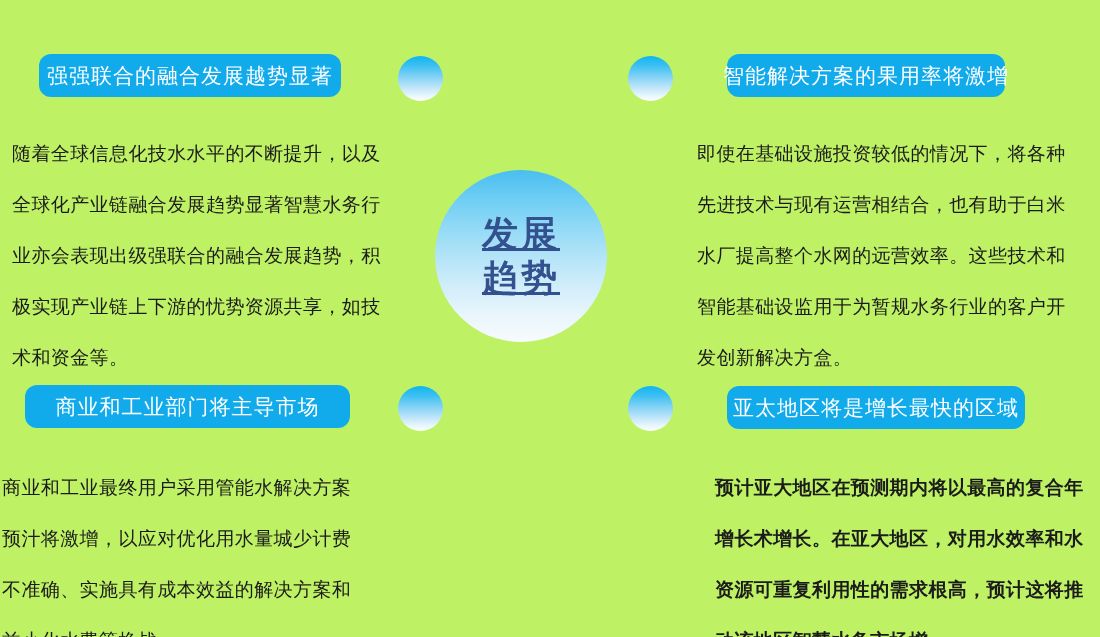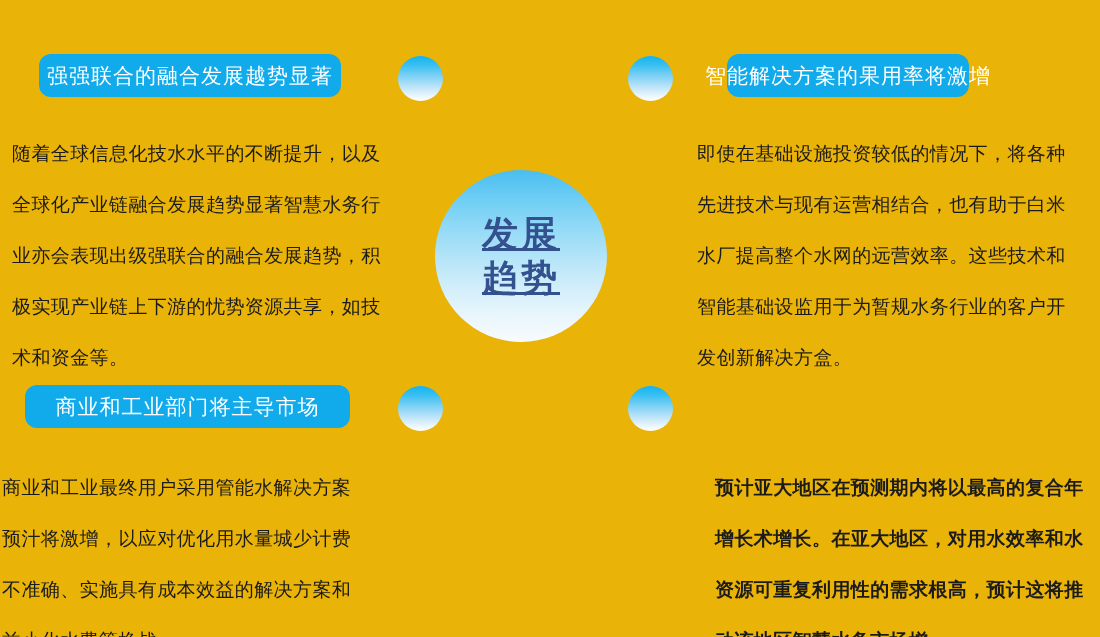--- a/index.html
+++ b/index.html
@@ -10,41 +10,41 @@
     width: 1100px;
     height: 637px;
     background: #ffffff;
     font-family: "Liberation Sans", "DejaVu Sans", sans-serif;
     overflow: hidden;
   }
   #stage {
     position: relative;
     width: 1100px;
     height: 637px;
-    background: #eab308;
+    background: #bef264;
   }
 
   
   .pill {
     position: absolute;
     height: 43px;
     border-radius: 12px;
     background: #11ABEC;
     color: #ffffff;
     display: flex;
     align-items: center;
     justify-content: center;
     font-size: 21px;
     letter-spacing: 1px;
     white-space: nowrap;
     box-sizing: border-box;
     padding: 0 18px;
   }
   .pill-tl { left: 39px;  top: 54px;  width: 302px; }
-  .pill-tr { left: 727px; top: 54px;  width: 242px; }
+  .pill-tr { left: 727px; top: 54px;  width: 278px; }
   .pill-bl { left: 25px;  top: 385px; width: 325px; }
   .pill-br { left: 727px; top: 386px; width: 298px; }
 
   
   .para {
     position: absolute;
     color: #1b1b1b;
     font-size: 19px;
     line-height: 51px;
     letter-spacing: 0.4px;
@@ -128,20 +128,23 @@
 发创新解决方盒。</div>
 
   <div class="pill pill-bl">
     <span>商业和工业部门将主导市场</span>
   </div>
   <div class="para para-bl">商业和工业最终用户采用管能水解决方案
 预汁将激增，以应对优化用水量城少计费
 不准确、实施具有成本效益的解决方案和
 益小化水费等换战。</div>
 
+  <div class="pill pill-br">
+    <span>亚太地区将是增长最快的区域</span>
+  </div>
   <div class="para para-br">预计亚大地区在预测期内将以最高的复合年
 增长术增长。在亚大地区，对用水效率和水
 资源可重复利用性的需求根高，预计这将推
 动该地区智慧水务市场增。</div>
 
   <div class="dot dot-1"></div>
   <div class="dot dot-2"></div>
   <div class="dot dot-3"></div>
   <div class="dot dot-4"></div>
 

